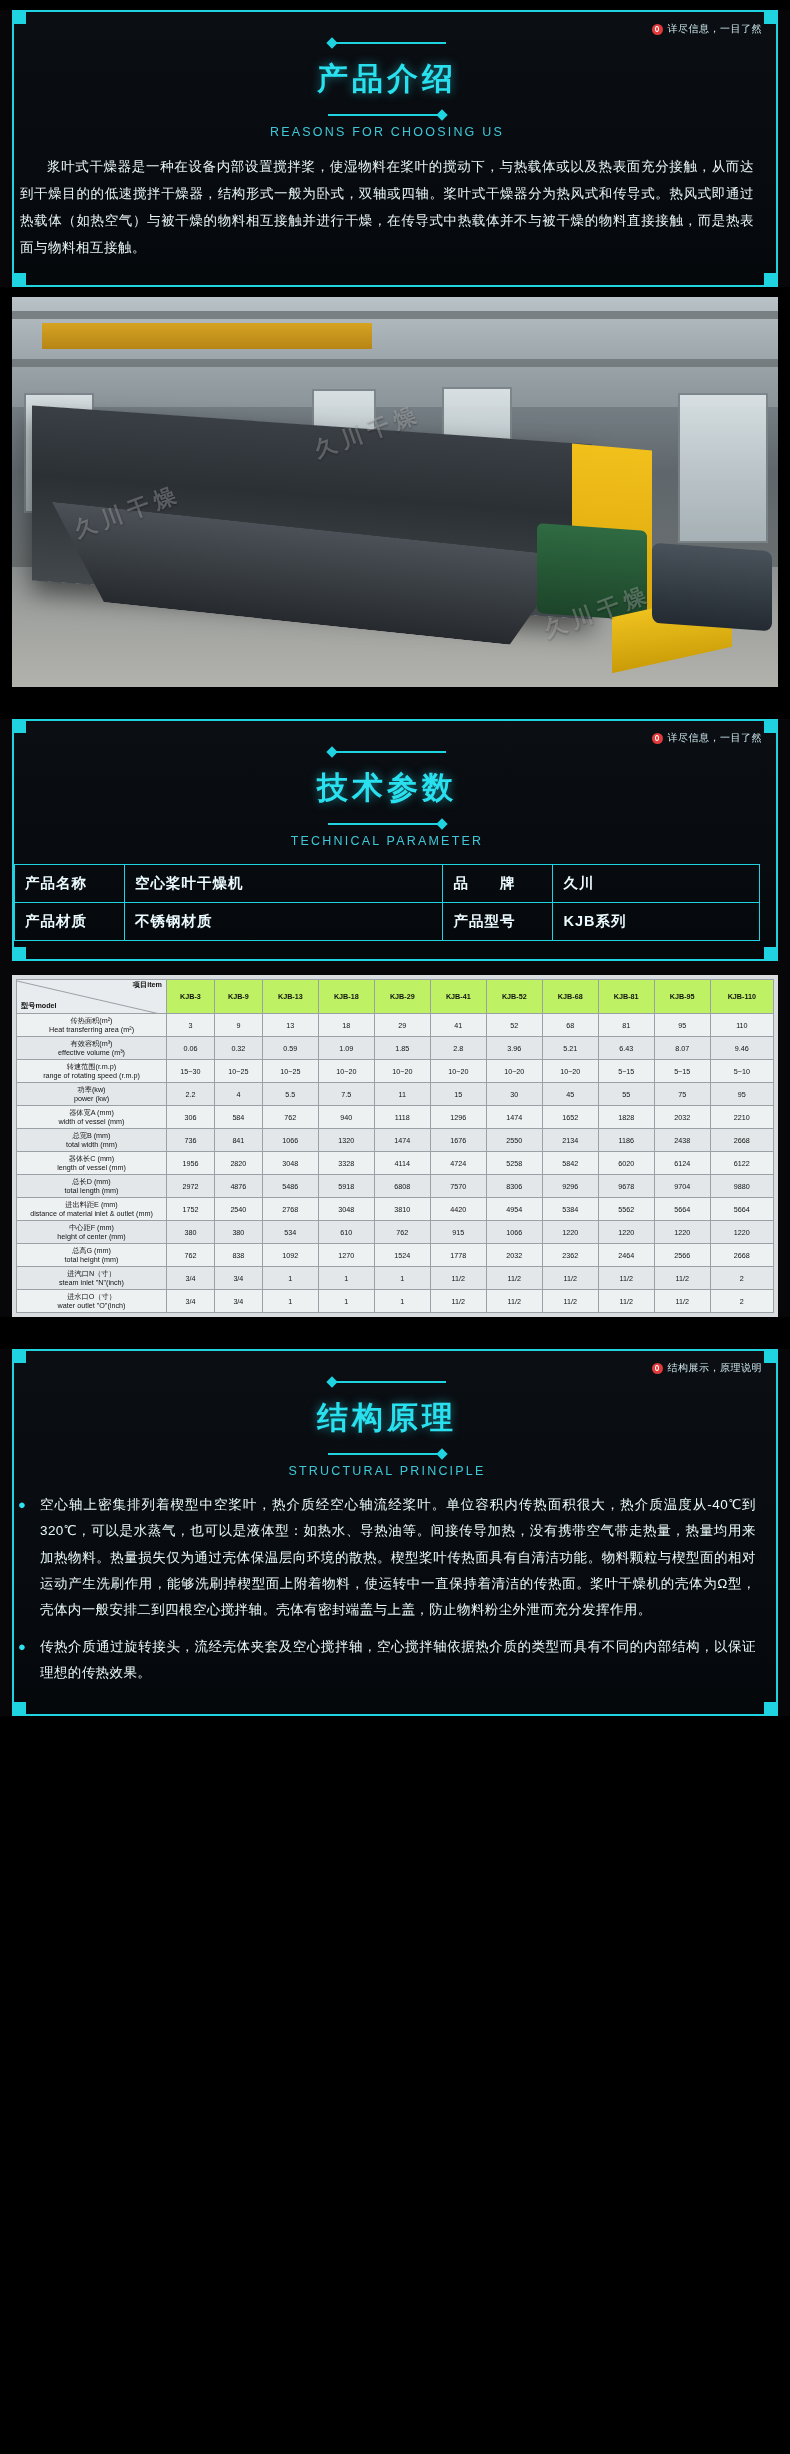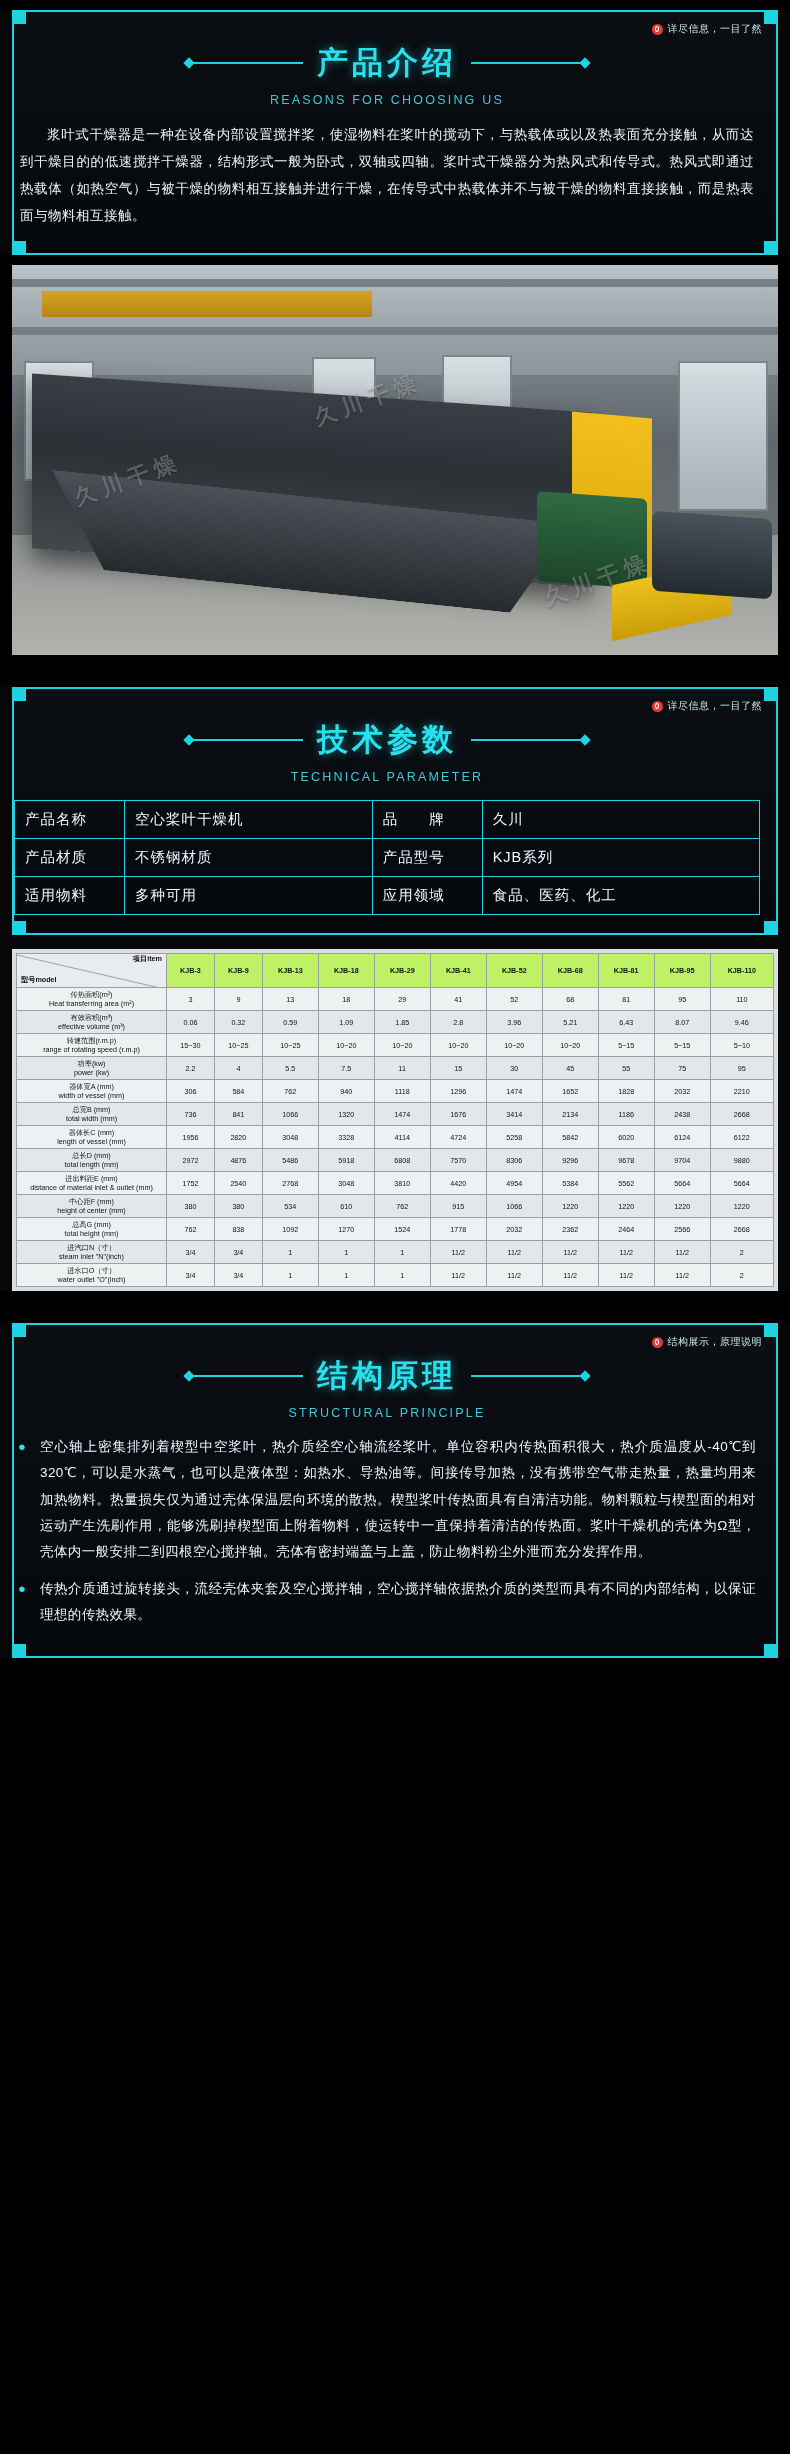--- a/index.html
+++ b/index.html
@@ -51,21 +51,21 @@
     display: inline-block; position: relative;
   }
   .badge .dot-ic::after {
     content: ""; position: absolute; left: 3.5px; top: 2.5px;
     width: 4px; height: 6px; border: 1px solid #fff; border-radius: 50%;
     box-sizing: border-box;
   }
 
   .title-wrap { text-align: center; padding-top: 16px; }
   .title-line {
-    display: flex; align-items: center; justify-content: center; gap: 14px;
+    display: flex; align-items: center; justify-content: center; gap: 14px; flex-direction: column;
   }
   .title-line .bar {
     width: 118px; height: 2px; background: #1fd3e0;
     position: relative;
   }
   .title-line .bar::after {
     content:""; position:absolute; right: 0; top: -3px; width: 8px; height: 8px;
     background:#1fd3e0; transform: rotate(45deg);
   }
   .title-line .bar.left::after { right: auto; left: 0; }
@@ -168,20 +168,21 @@
     text-shadow: 0 1px 2px rgba(0,0,0,.3);
     pointer-events:none;
   }
 
   
   .spec-table {
     width: 100%;
     border-collapse: collapse;
     margin-top: 16px;
     font-size: 14.5px;
+    font-weight: bold;
   }
   .spec-table td {
     border: 1px solid #1fd3e0;
     color: #eafaff;
     padding: 9px 10px;
     letter-spacing: 1px;
   }
   .spec-table td.k { width: 110px; white-space: nowrap; }
   .spec-table td.v { }
 
@@ -341,26 +342,20 @@
               <td class="v">空心桨叶干燥机</td>
               <td class="k">品　　牌</td>
               <td class="v">久川</td>
             </tr>
             <tr>
               <td class="k">产品材质</td>
               <td class="v">不锈钢材质</td>
               <td class="k">产品型号</td>
               <td class="v">KJB系列</td>
             </tr>
-            <tr>
-              <td class="k">适用物料</td>
-              <td class="v">多种可用</td>
-              <td class="k">应用领域</td>
-              <td class="v">食品、医药、化工</td>
-            </tr>
           </tbody>
       </table>
     </div>
 
     <div class="params-wrap">
       <table class="params">
         <thead>
           <tr>
             <th class="corner-cell">
               <span class="slash"></span>
@@ -452,21 +447,21 @@
               <td>2210</td>
             </tr>
             <tr>
               <td class="rowhead">总宽B (mm)<br>total width (mm)</td>
               <td>736</td>
               <td>841</td>
               <td>1066</td>
               <td>1320</td>
               <td>1474</td>
               <td>1676</td>
-              <td>3414</td>
+              <td>2550</td>
               <td>2134</td>
               <td>1186</td>
               <td>2438</td>
               <td>2668</td>
             </tr>
             <tr>
               <td class="rowhead">器体长C (mm)<br>length of vessel (mm)</td>
               <td>1956</td>
               <td>2820</td>
               <td>3048</td>

